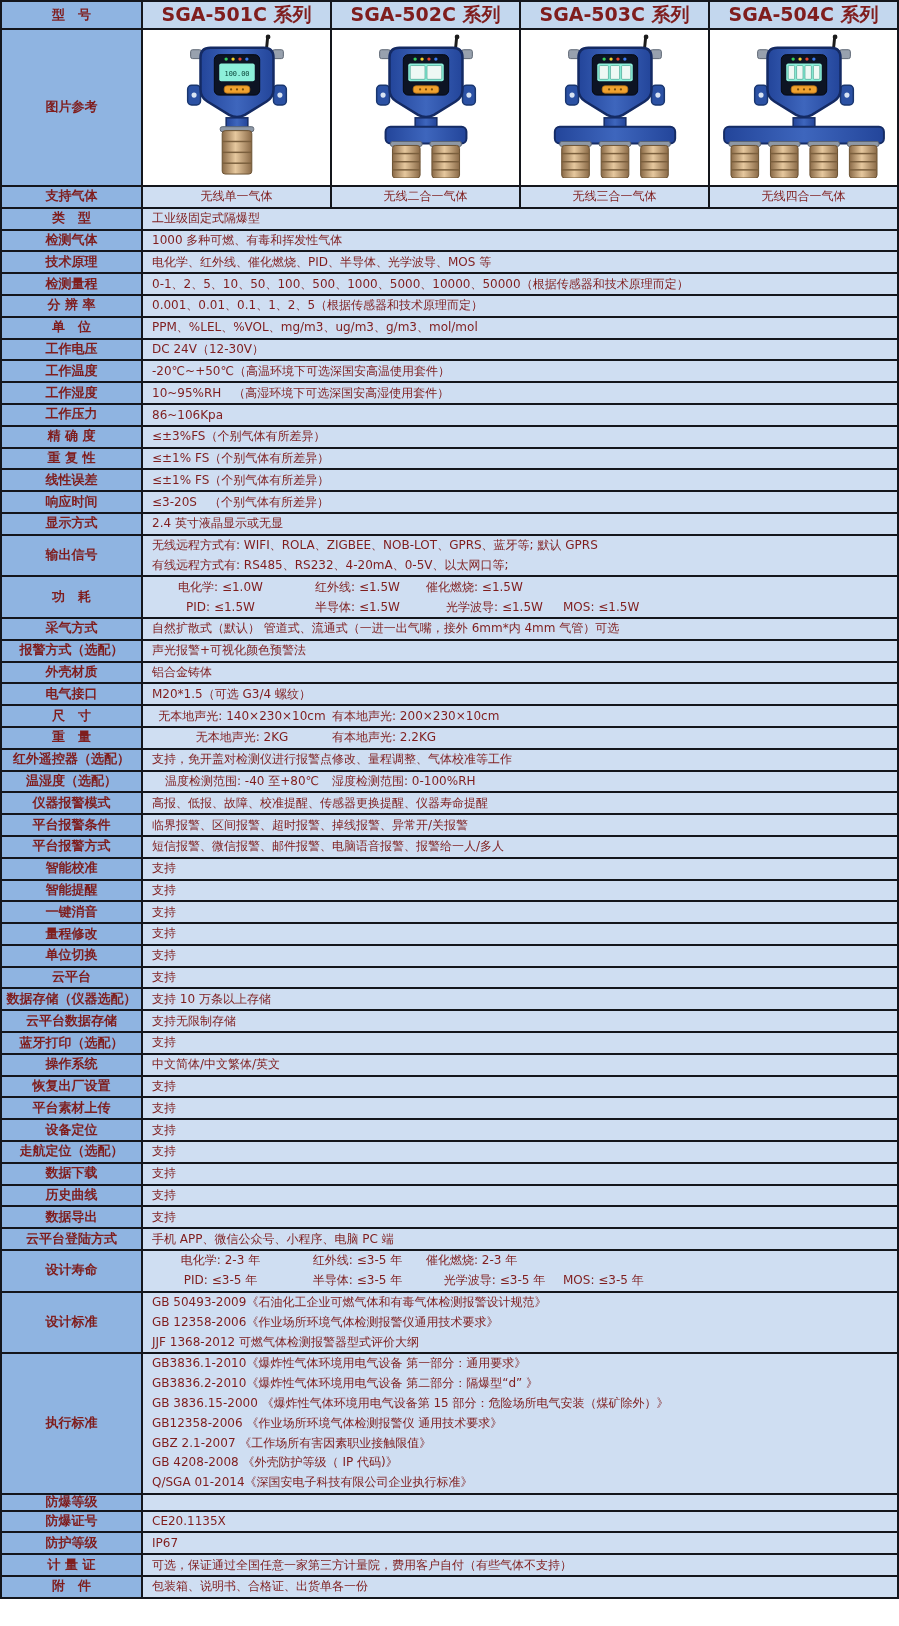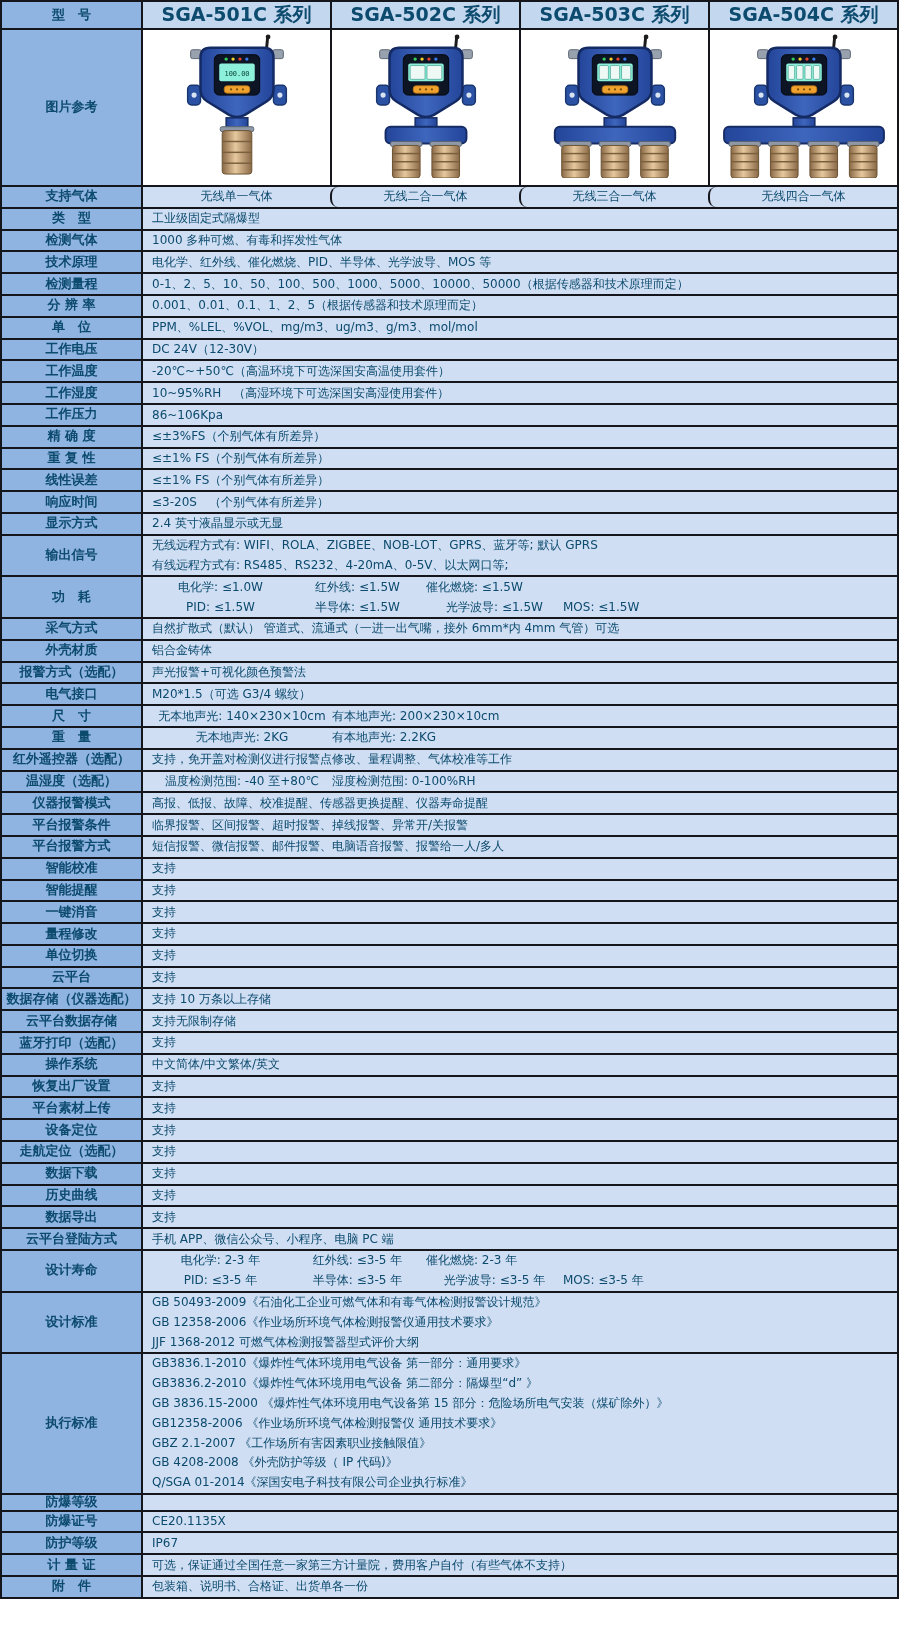--- a/index.html
+++ b/index.html
@@ -4,41 +4,41 @@
 <style>
   :root{
     --bd:#14161c;
     --lab:#8fb4e1;
     --val:#cfdef2;
     --hdr:#c3d7ee;
   }
   html,body{margin:0;padding:0;background:#fff;}
   .spec-table{
     width:899px;box-sizing:border-box;border:2px solid var(--bd);
-    font-family:"DejaVu Sans","Liberation Sans",sans-serif;color:#0c4a6e;background:var(--val);
+    font-family:"DejaVu Sans","Liberation Sans",sans-serif;color:#7f1d1d;background:var(--val);
   }
   .trow{display:flex;border-bottom:2px solid var(--bd);}
   .trow:last-child{border-bottom:none;}
   .lcell{
     flex:0 0 141px;box-sizing:border-box;border-right:2px solid var(--bd);
     background:var(--lab);display:flex;align-items:center;justify-content:center;
     font-weight:bold;font-size:13px;text-align:center;line-height:1.15;padding:0 3px;
   }
   .header-row{height:26px;background:var(--hdr);}
   .mcell{flex:1;display:flex;align-items:center;justify-content:center;
     font-weight:bold;font-size:19px;background:var(--hdr);border-left:2px solid var(--bd);}
   .mcell.first{border-left:none;}
   .image-row{height:155px;}
   .icell{flex:1;background:#fff;display:flex;align-items:flex-start;justify-content:center;
     border-left:2px solid var(--bd);overflow:hidden;}
   .icell.first{border-left:none;}
   .vcell{flex:1;background:var(--val);min-width:0;display:flex;flex-direction:column;justify-content:center;}
   .vcell.quad{flex-direction:row;}
   .qcell{flex:1;display:flex;align-items:center;justify-content:center;font-size:12px;
-    border-left:2px solid var(--bd);height:19.8px;border-radius:8px;}
+    border-left:2px solid var(--bd);height:19.8px;}
   .qcell.first{border-left:none;}
   .sline{display:flex;align-items:center;height:19.8px;padding-left:9px;font-size:12px;white-space:nowrap;overflow:hidden;}
   .seg{flex:0 0 137px;white-space:nowrap;text-align:center;}
   .sline.n2 .seg{flex:0 0 180px;}
   .sline .seg:last-child{flex:0 0 auto;}
   .segfull{white-space:nowrap;}
 </style>
 </head>
 <body>
 
@@ -426,32 +426,32 @@
     </div>
     <div class="trow srow">
       <div class="lcell">采气方式</div>
       <div class="vcell">
         <div class="sline">
           <span class="segfull">自然扩散式（默认） 管道式、流通式（一进一出气嘴，接外 6mm*内 4mm 气管）可选</span>
         </div>
       </div>
     </div>
     <div class="trow srow">
+      <div class="lcell">报警方式（选配）</div>
+      <div class="vcell">
+        <div class="sline">
+          <span class="segfull">声光报警+可视化颜色预警法</span>
+        </div>
+      </div>
+    </div>
+    <div class="trow srow">
       <div class="lcell">外壳材质</div>
       <div class="vcell">
         <div class="sline">
           <span class="segfull">铝合金铸体</span>
-        </div>
-      </div>
-    </div>
-    <div class="trow srow">
-      <div class="lcell">报警方式（选配）</div>
-      <div class="vcell">
-        <div class="sline">
-          <span class="segfull">声光报警+可视化颜色预警法</span>
         </div>
       </div>
     </div>
     <div class="trow srow">
       <div class="lcell">电气接口</div>
       <div class="vcell">
         <div class="sline">
           <span class="segfull">M20*1.5（可选 G3/4 螺纹）</span>
         </div>
       </div>

